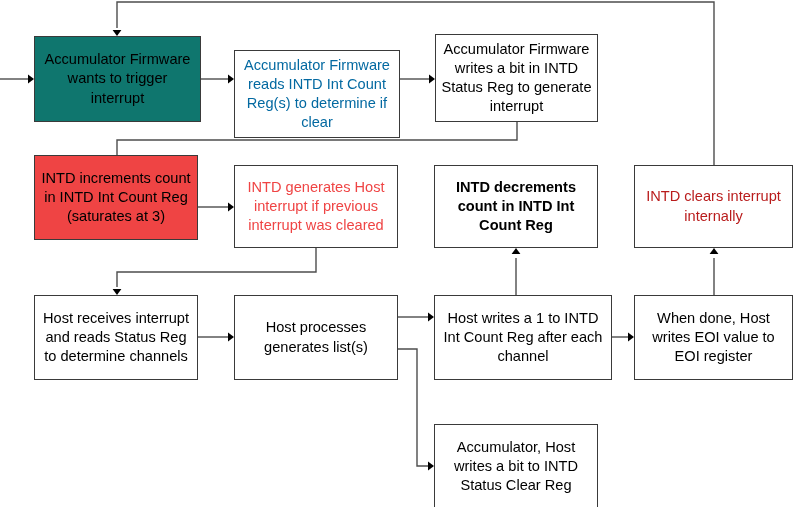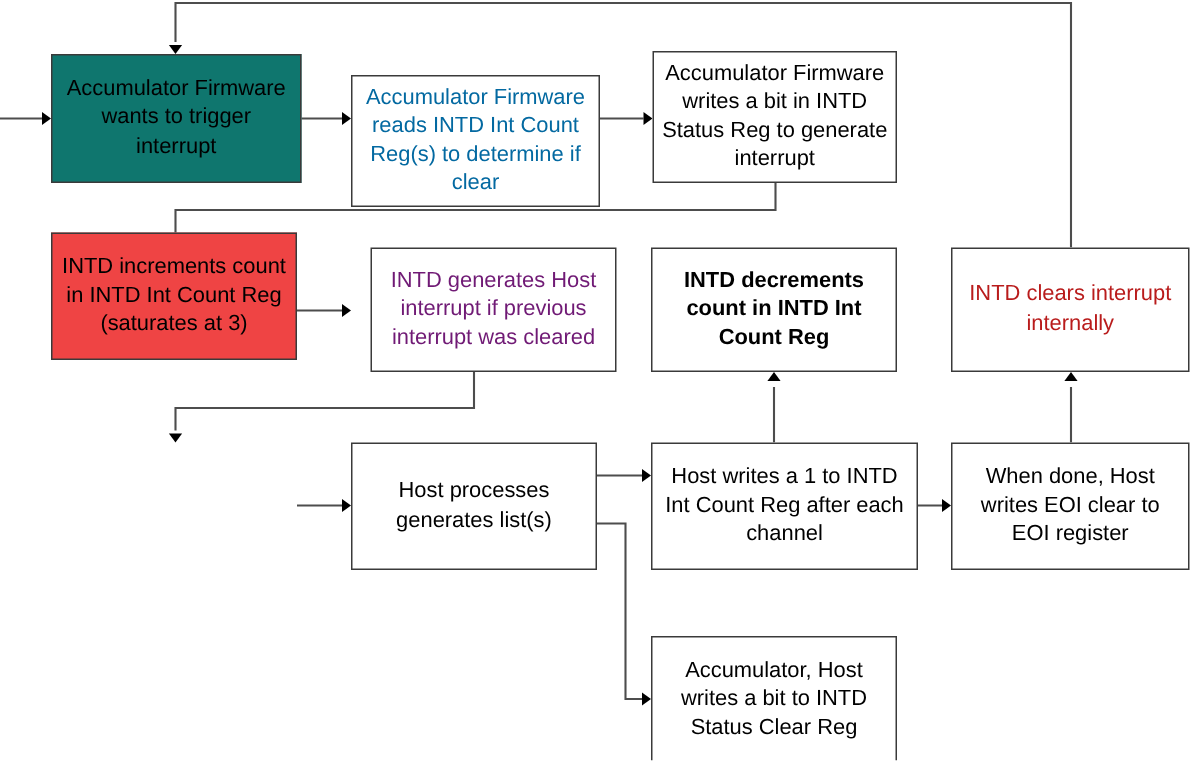--- a/index.html
+++ b/index.html
@@ -82,35 +82,38 @@
   </div>
   <div class="node" style="left: 234px; top: 50px; width: 166px; height: 88px; border-color: rgb(58, 58, 58); background: rgb(255, 255, 255); color: #0369a1;">
     <span class="label">Accumulator Firmware reads INTD Int Count Reg(s) to determine if clear</span>
   </div>
   <div class="node" style="left: 435px; top: 34px; width: 163px; height: 88px; border-color: rgb(58, 58, 58); background: rgb(255, 255, 255); color: rgb(0, 0, 0);">
     <span class="label">Accumulator Firmware writes a bit in INTD Status Reg to generate interrupt</span>
   </div>
   <div class="node" style="left: 34px; top: 155px; width: 164px; height: 85px; border-color: rgb(58, 58, 58); background: #ef4444; color: rgb(0, 0, 0);">
     <span class="label">INTD increments count in INTD Int Count Reg (saturates at 3)</span>
   </div>
-  <div class="node" style="left: 234px; top: 165px; width: 164px; height: 83px; border-color: rgb(58, 58, 58); background: rgb(255, 255, 255); color: #701a75; margin-left: 13px;">
+  <div class="node" style="left: 234px; top: 165px; width: 164px; height: 83px; border-color: rgb(58, 58, 58); background: rgb(255, 255, 255); color: #ef4444;">
     <span class="label">INTD generates Host interrupt if previous interrupt was cleared</span>
   </div>
   <div class="node" style="left: 434px; top: 165px; width: 164px; height: 83px; border-color: rgb(58, 58, 58); background: rgb(255, 255, 255); color: rgb(0, 0, 0); font-weight: bold;">
     <span class="label">INTD decrements count in INTD Int Count Reg</span>
   </div>
   <div class="node" style="left: 634px; top: 165px; width: 159px; height: 83px; border-color: rgb(58, 58, 58); background: rgb(255, 255, 255); color: #b91c1c;">
     <span class="label">INTD clears interrupt internally</span>
   </div>
+  <div class="node" style="left: 34px; top: 295px; width: 164px; height: 85px; border-color: rgb(58, 58, 58); background: rgb(255, 255, 255); color: rgb(0, 0, 0);">
+    <span class="label">Host receives interrupt and reads Status Reg to determine channels</span>
+  </div>
   <div class="node" style="left: 234px; top: 295px; width: 164px; height: 85px; border-color: rgb(58, 58, 58); background: rgb(255, 255, 255); color: rgb(0, 0, 0);">
     <span class="label">Host processes generates list(s)</span>
   </div>
   <div class="node" style="left: 434px; top: 295px; width: 178px; height: 85px; border-color: rgb(58, 58, 58); background: rgb(255, 255, 255); color: rgb(0, 0, 0);">
     <span class="label">Host writes a 1 to INTD Int Count Reg after each channel</span>
   </div>
   <div class="node" style="left: 634px; top: 295px; width: 159px; height: 85px; border-color: rgb(58, 58, 58); background: rgb(255, 255, 255); color: rgb(0, 0, 0);">
-    <span class="label">When done, Host writes EOI clear to EOI register</span>
+    <span class="label">When done, Host writes EOI value to EOI register</span>
   </div>
   <div class="node" style="left: 434px; top: 424px; width: 164px; height: 85px; border-color: rgb(58, 58, 58); background: rgb(255, 255, 255); color: rgb(0, 0, 0);">
     <span class="label">Accumulator, Host writes a bit to INTD Status Clear Reg</span>
   </div>
 
 </div>
 
 </body></html>

